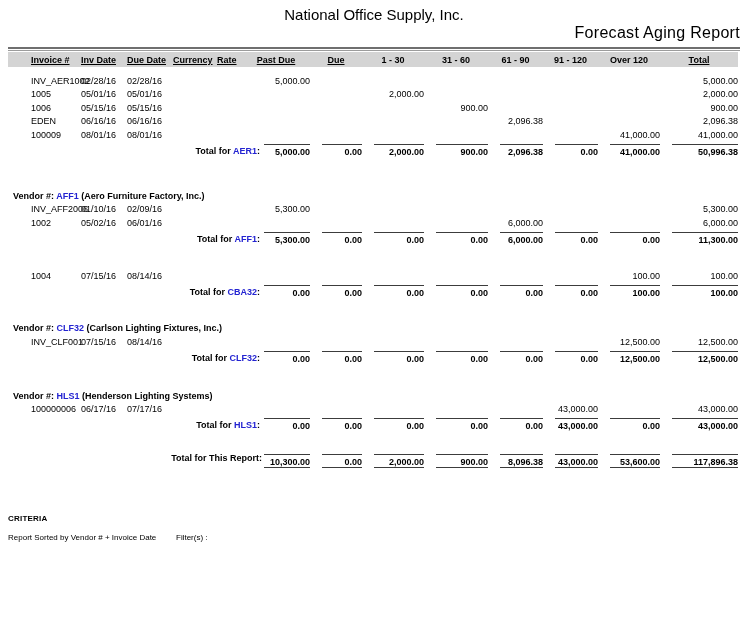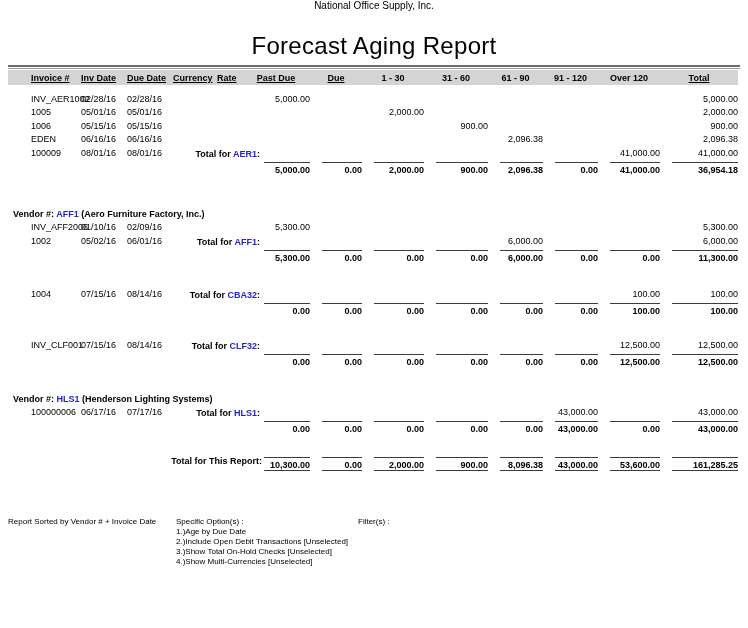--- a/index.html
+++ b/index.html
@@ -1,45 +1,45 @@
 <!DOCTYPE html>
 <html style="--blue: #2323d1; --band: #d4d4d4; --rule: #6f6f6f;"><head>
 <meta charset="utf-8">
 <style>
   *{box-sizing:border-box;margin:0;padding:0}
   html,body{margin:0;background:#fff}
   body{font-family:"Liberation Sans","DejaVu Sans",sans-serif;color:#000}
   .page{width:748px;height:628px;background:#fff;padding:0 8px;overflow:hidden;position:relative}
-  .company{text-align:center;font-size:10px}
-  .title{margin-top:21px;text-align:center;font-size:24px;letter-spacing:.3px}
+  .company{margin-top:6px;text-align:center;font-size:15px}
+  .title{margin-top:1px;text-align:right;font-size:16px;letter-spacing:.3px}
   .dbl-rule{margin-top:5px;height:4px;border-top:2px solid var(--rule,#6f6f6f);border-bottom:1px solid #9c9c9c}
   table.report{width:730px;border-collapse:collapse;table-layout:fixed;margin-top:1px}
   .colhead th{background:var(--band,#d4d4d4);height:15px;font-size:9px;font-weight:bold;vertical-align:middle;white-space:nowrap;overflow:visible}
   th.lft,td.lft{text-align:left;padding-left:23px}
   th.num{text-align:center}
   .u{text-decoration:underline}
   td{font-size:9px;white-space:nowrap;overflow:visible}
   tr.vrow td{height:15px;vertical-align:bottom;font-weight:bold;padding-left:5px}
   tr.irow td{height:13.5px;vertical-align:bottom}
   tr.trow td{height:17px;vertical-align:bottom}
   tr.trow.report-total td{height:19px}
   tr.spacer td{height:auto;line-height:0;font-size:0}
   td.num{padding:0;text-align:right}
   .cellv{margin-left:12px;text-align:right;min-height:1px}
   tr.trow td:nth-child(2) .cellv{margin-left:22px}
   .ruled{border-top:1px solid #3c3c3c;padding-top:2px}
   .ruled2{border-top:1px solid #3c3c3c;border-bottom:1px solid #3c3c3c;padding-top:2px;padding-bottom:0}
   .bold{font-weight:bold}
   .blue{color:var(--blue,#2323d1)}
   td.total-cell{position:relative}
-  .total-lbl{position:absolute;right:-18px;bottom:16px;font-weight:bold;white-space:nowrap;font-size:9px}
+  .total-lbl{position:absolute;right:-18px;bottom:1px;font-weight:bold;white-space:nowrap;font-size:9px}
   .report-total .total-lbl{bottom:5px;right:-20px}
   .criteria{margin-top:46px;font-size:8px}
   .crit-head{font-weight:bold;font-size:8px;letter-spacing:.2px}
-  .crit-row{display:flex;margin-top:22px}
+  .crit-row{display:flex;margin-top:10px}
   .crit-sort{width:168px}
   .crit-opts{width:182px;line-height:10px}
   .crit-opts div{line-height:10px}
   .crit-filter{flex:1}
 </style>
 </head>
 <body>
 
 <div class="page">
   <div class="company">National Office Supply, Inc.</div>
@@ -257,21 +257,21 @@
           <td class="num">
             <div class="cellv ruled bold">2,096.38</div>
           </td>
           <td class="num">
             <div class="cellv ruled bold">0.00</div>
           </td>
           <td class="num">
             <div class="cellv ruled bold">41,000.00</div>
           </td>
           <td class="num">
-            <div class="cellv ruled bold">36,954.18</div>
+            <div class="cellv ruled bold">50,996.38</div>
           </td>
         </tr>
         <tr class="spacer" style="height: 29px;">
           <td colspan="13"></td>
         </tr>
         <tr class="vrow">
           <td colspan="13"><span>Vendor #: </span><span class="blue">AFF1</span><span> (Aero Furniture Factory, Inc.)</span></td>
         </tr>
         <tr class="irow">
           <td class="lft">INV_AFF2006</td>
@@ -423,20 +423,23 @@
           <td class="num">
             <div class="cellv ruled bold">100.00</div>
           </td>
           <td class="num">
             <div class="cellv ruled bold">100.00</div>
           </td>
         </tr>
         <tr class="spacer" style="height: 20px;">
           <td colspan="13"></td>
         </tr>
+        <tr class="vrow">
+          <td colspan="13"><span>Vendor #: </span><span class="blue">CLF32</span><span> (Carlson Lighting Fixtures, Inc.)</span></td>
+        </tr>
         <tr class="irow">
           <td class="lft">INV_CLF001</td>
           <td class="lft">07/15/16</td>
           <td class="lft">08/14/16</td>
           <td class="lft"></td>
           <td class="lft"></td>
           <td class="num">
             <div class="cellv"></div>
           </td>
           <td class="num">
@@ -578,32 +581,26 @@
           <td class="num">
             <div class="cellv ruled2 bold">8,096.38</div>
           </td>
           <td class="num">
             <div class="cellv ruled2 bold">43,000.00</div>
           </td>
           <td class="num">
             <div class="cellv ruled2 bold">53,600.00</div>
           </td>
           <td class="num">
-            <div class="cellv ruled2 bold">161,285.25</div>
+            <div class="cellv ruled2 bold">117,896.38</div>
           </td>
         </tr>
       </tbody>
   </table>
 
   <div class="criteria">
+    <div class="crit-head">CRITERIA</div>
     <div class="crit-row">
       <div class="crit-sort">Report Sorted by Vendor # + Invoice Date</div>
-      <div class="crit-opts">
-        <div>Specific Option(s) :</div>
-        <div>1.)Age by Due Date</div>
-        <div>2.)Include Open Debit Transactions  [Unselected]</div>
-        <div>3.)Show Total On-Hold Checks [Unselected]</div>
-        <div>4.)Show Multi-Currencies [Unselected]</div>
-      </div>
       <div class="crit-filter">Filter(s) :</div>
     </div>
   </div>
 </div>
 
 </body></html>

